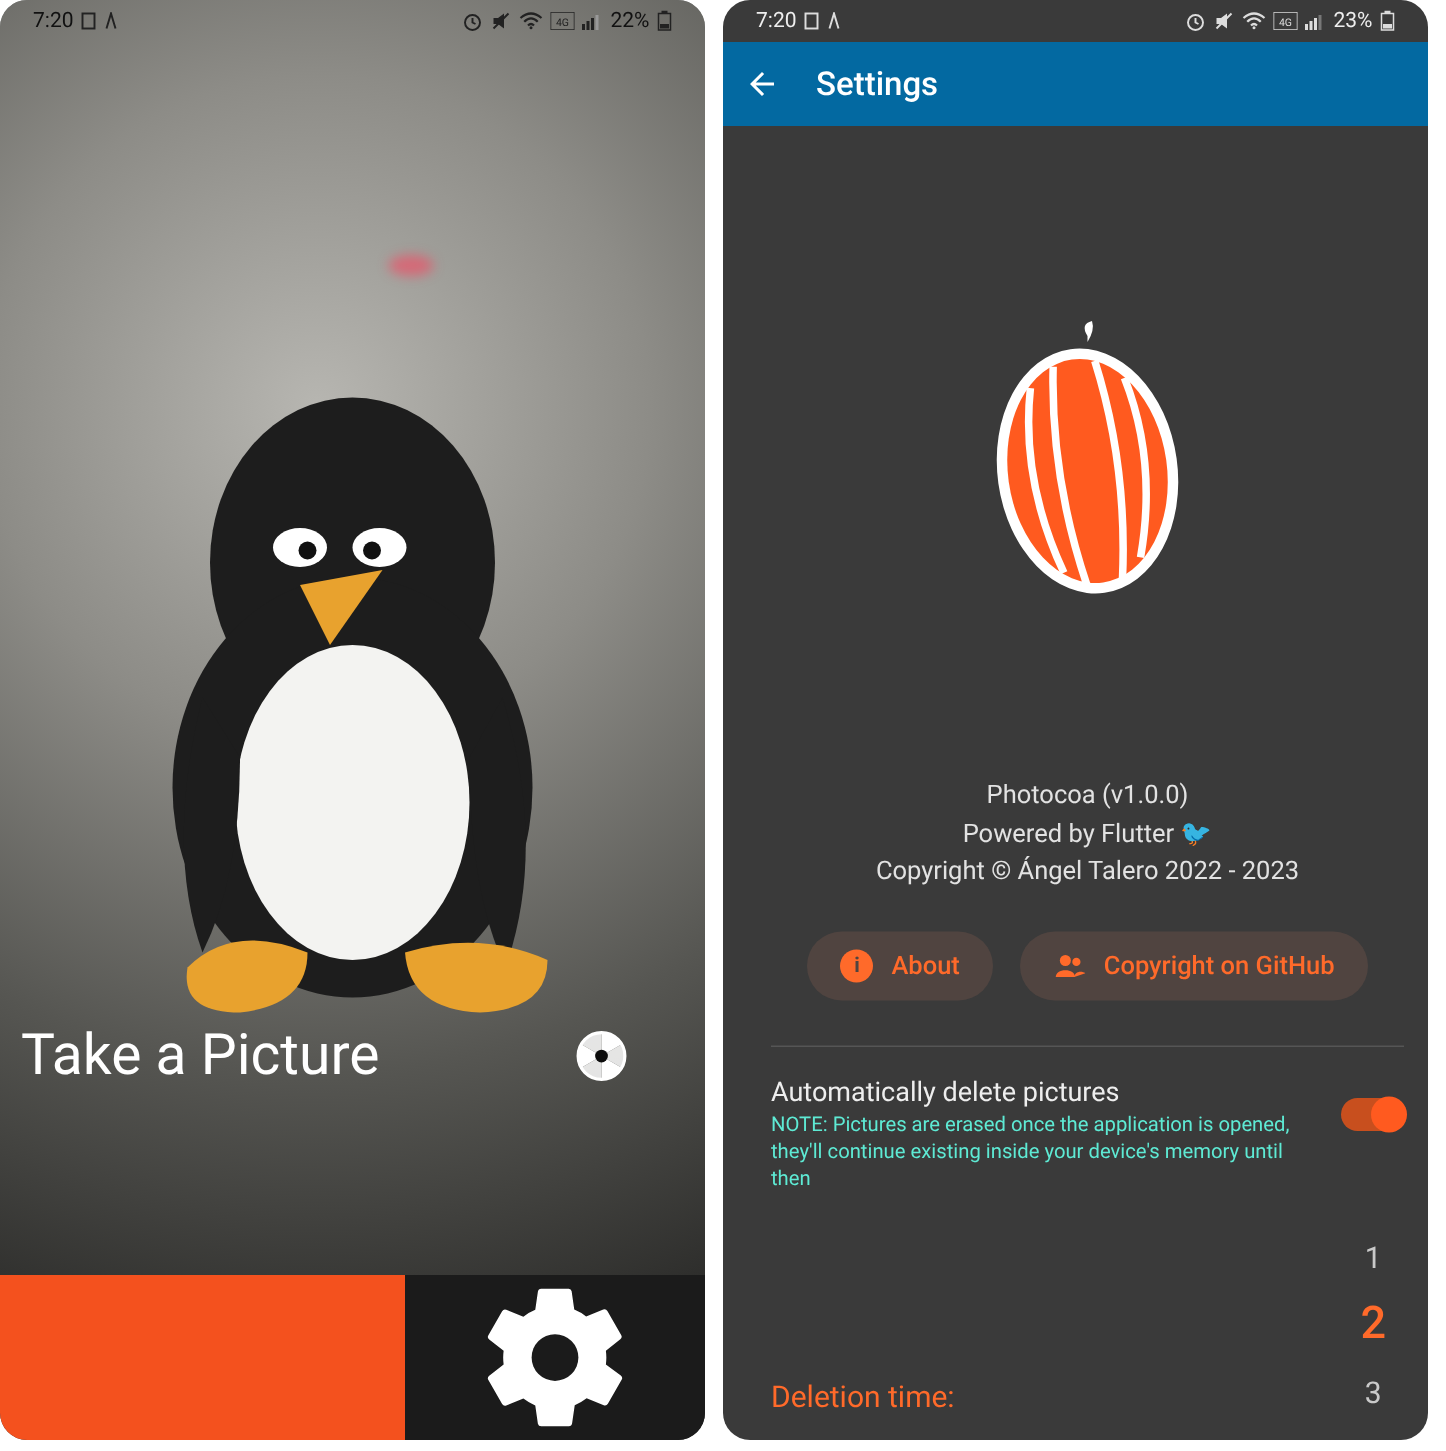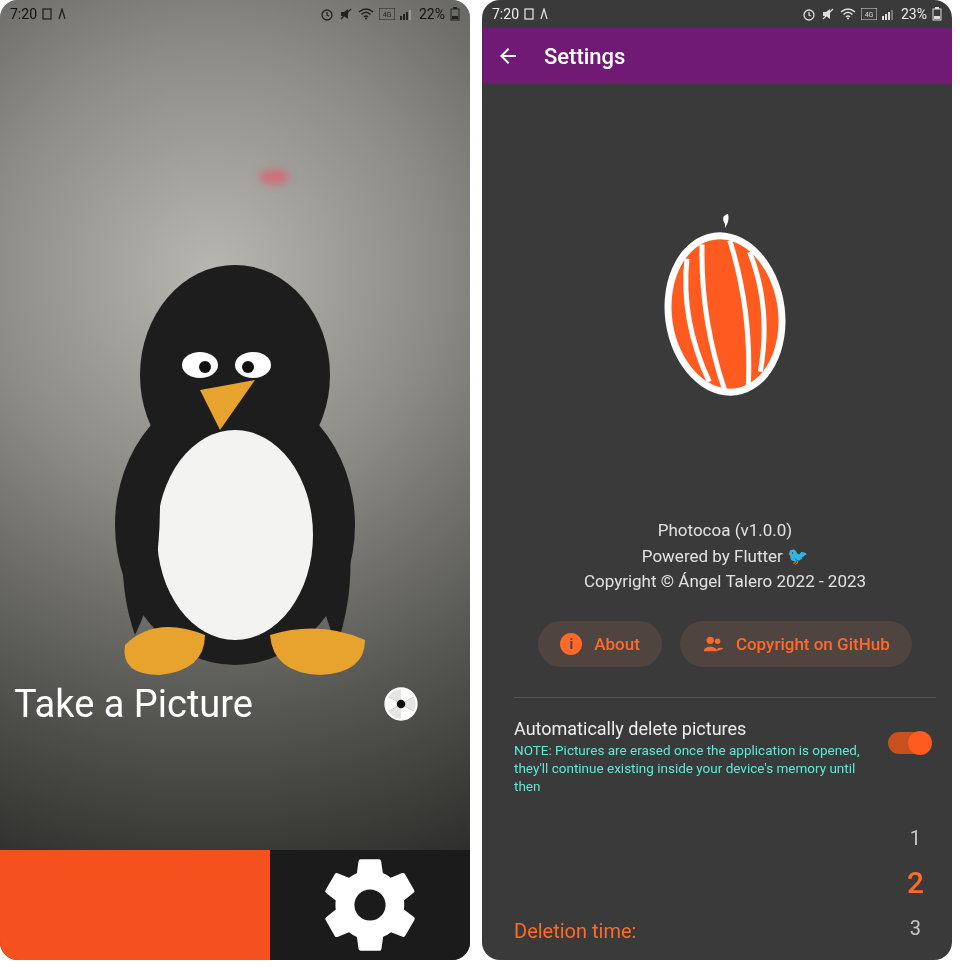--- a/index.html
+++ b/index.html
@@ -21,21 +21,21 @@
     display: flex;
     flex-direction: column;
     background: #333;
   }
   
   .status-bar {
     height: 28px;
     display: flex;
     align-items: center;
     justify-content: space-between;
-    padding: 0 10px;
+    padding: 0 22px;
     font-size: 14px;
     color: #fff;
     position: absolute;
     top: 0; left:0; right:0;
     z-index: 50;
   }
   .status-bar.dark { color: #111; }
   .status-left, .status-right {
     display: flex;
     align-items: center;
@@ -92,21 +92,21 @@
     justify-content:center;
   }
 
   
   .settings-screen {
     background:#3a3a3a;
     color:#e6e6e6;
   }
   .app-bar {
     height: 56px;
-    background:#701a75;
+    background:#0369a1;
     display:flex;
     align-items:center;
     gap:24px;
     padding: 0 14px;
     margin-top:28px;
   }
   .app-bar .title {
     font-size: 22px;
     color:#fff;
     font-weight:500;
@@ -138,20 +138,21 @@
     display:flex;align-items:center;justify-content:center;
     color:#504440; font-weight:700; font-size:14px;
   }
   .divider {
     height:1px; background:#555; width:100%; margin-bottom:14px;
   }
   .setting-row {
     width:100%;
     display:flex;
     align-items:flex-start;
+    justify-content:space-between;
     gap:14px;
     padding: 6px 0 16px 0;
   }
   .setting-row .txt .t1 { font-size:18px; color:#eee; margin-bottom:2px;}
   .setting-row .txt .t2 { font-size:13.5px; color:#5eead4; line-height:1.35; max-width:360px;}
   .switch {
     position:relative; width:42px; height:22px; margin-top:14px;
   }
   .switch .track {
     position:absolute; inset:0; background:#c84f1e; border-radius:12px;

